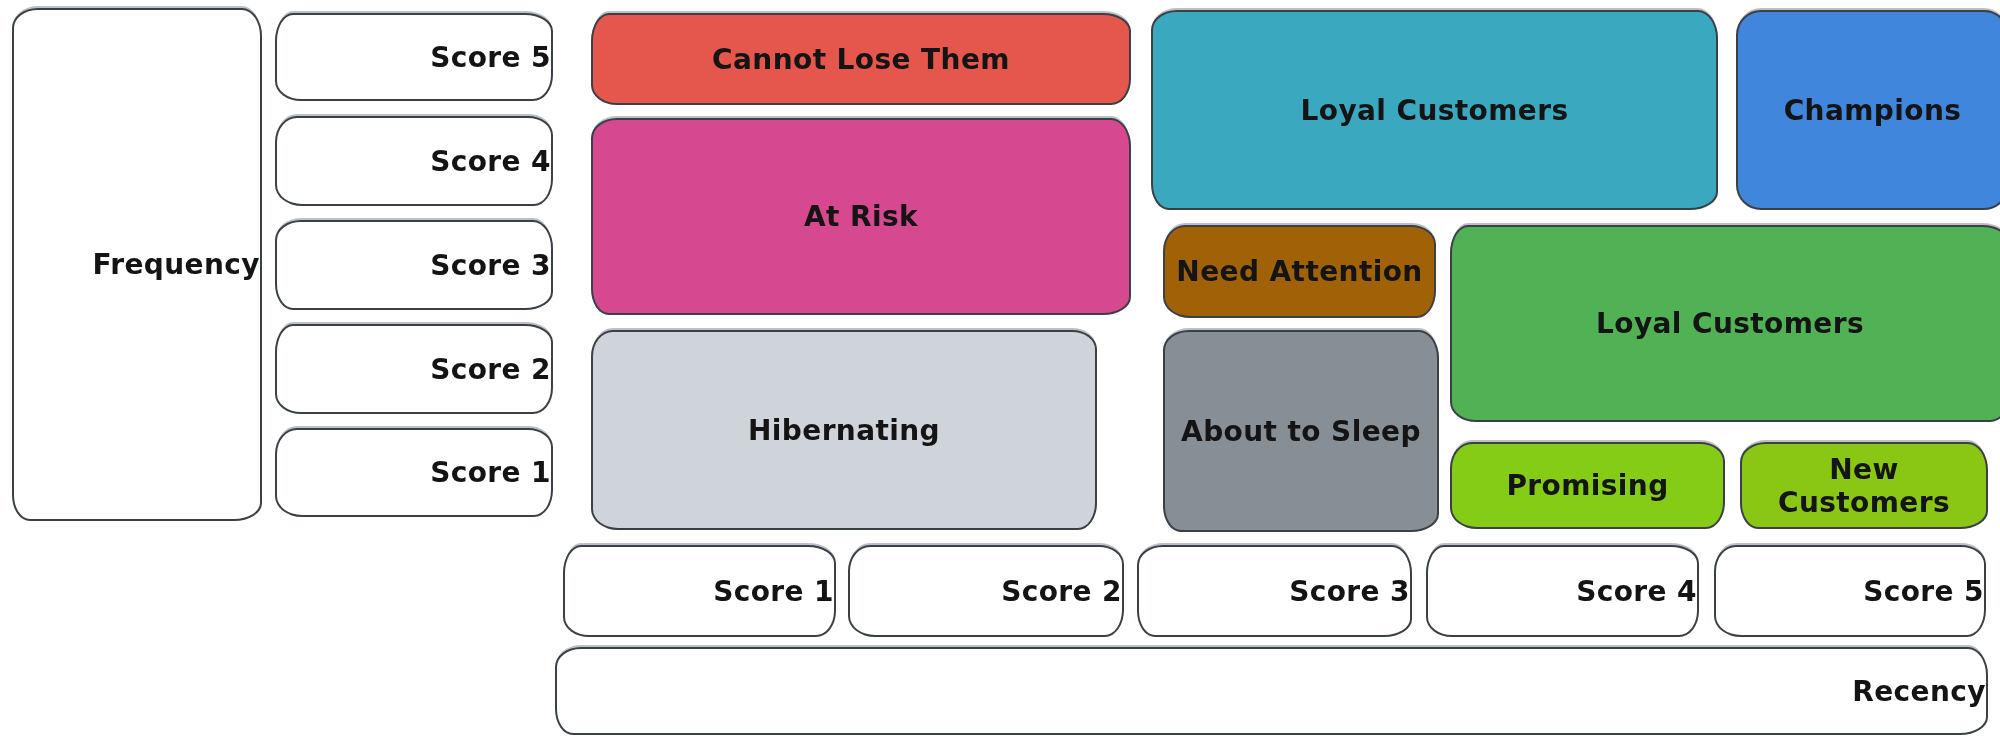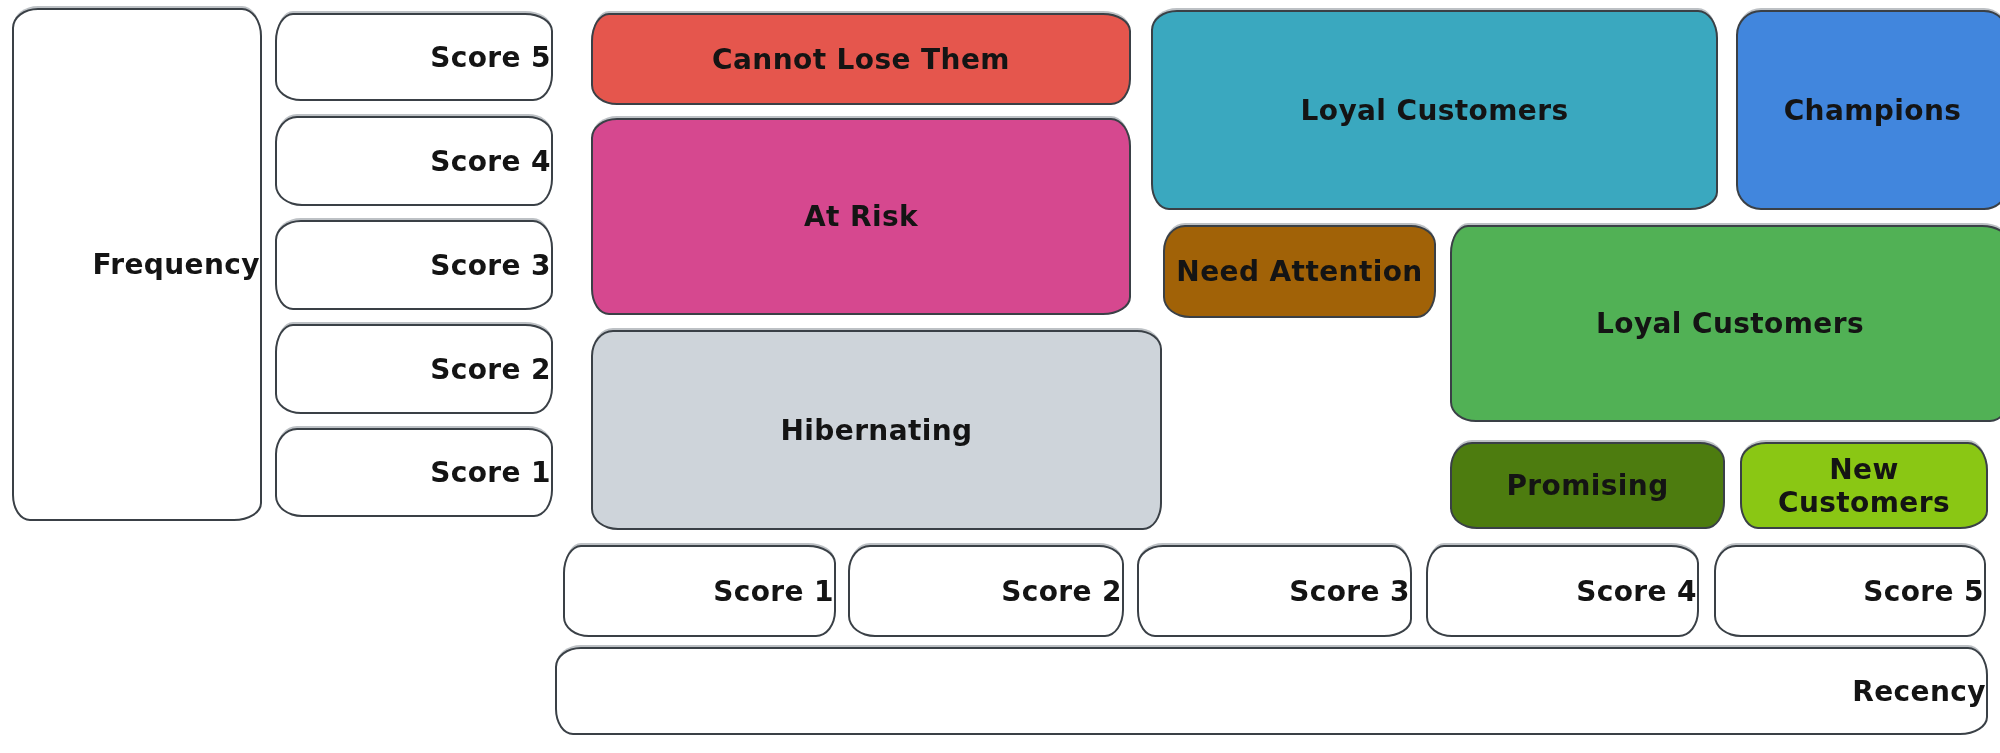--- a/index.html
+++ b/index.html
@@ -60,42 +60,45 @@
   </div>
 
   <div class="box seg rB" style="left: 565px; top: 13px; width: 540px; height: 92px; background-color: rgb(229, 86, 77);">
     <span class="label">Cannot Lose Them</span>
   </div>
 
   <div class="box seg rA" style="left: 565px; top: 118px; width: 540px; height: 197px; background-color: rgb(214, 72, 143);">
     <span class="label">At Risk</span>
   </div>
 
-  <div class="box seg rC" style="left: 565px; top: 330px; width: 571px; height: 200px; background-color: rgb(206, 212, 218);">
+  <div class="box seg rC" style="left: 565px; top: 330px; width: 506px; height: 200px; background-color: rgb(206, 212, 218);">
     <span class="label">Hibernating</span>
   </div>
 
   <div class="box seg rA" style="left: 1125px; top: 10px; width: 567px; height: 200px; background-color: rgb(58, 168, 191);">
     <span class="label">Loyal Customers</span>
   </div>
 
   <div class="box seg rB" style="left: 1710px; top: 10px; width: 273px; height: 200px; background-color: rgb(65, 134, 221); border-radius: 25px;">
     <span class="label">Champions</span>
   </div>
 
   <div class="box seg rC" style="left: 1137px; top: 225px; width: 273px; height: 93px; background-color: #a16207;">
     <span class="label">Need Attention</span>
   </div>
 
+  <div class="box seg rA" style="left: 1137px; top: 330px; width: 276px; height: 202px; background-color: rgb(134, 142, 150);">
+    <span class="label">About to Sleep</span>
+  </div>
 
   <div class="box seg rB" style="left: 1424px; top: 225px; width: 560px; height: 197px; background-color: rgb(81, 177, 85);">
     <span class="label">Loyal Customers</span>
   </div>
 
-  <div class="box seg rC" style="left: 1424px; top: 442px; width: 275px; height: 87px; background-color: #4d7c0f;">
+  <div class="box seg rC" style="left: 1424px; top: 442px; width: 275px; height: 87px; background-color: #84cc16;">
     <span class="label">Promising</span>
   </div>
 
   <div class="box seg rA" style="left: 1714px; top: 442px; width: 248px; height: 87px; background-color: rgb(138, 199, 20);">
     <span class="label">New Customers</span>
   </div>
 
   <div class="box white rB" style="left:563px;top:545px;width:273px;height:92px;">
     <span class="label">Score 1</span>
   </div>

